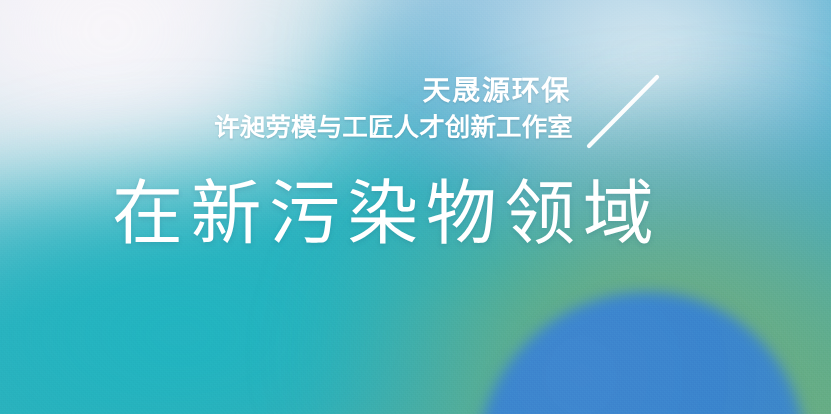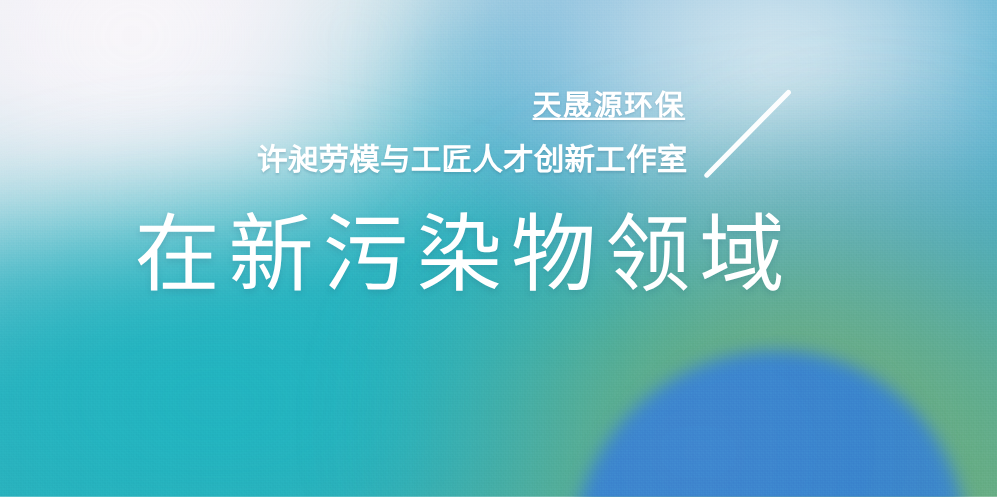--- a/index.html
+++ b/index.html
@@ -169,30 +169,29 @@
     width: 573px;
     text-align: right;
     color: #ffffff;
     font-weight: 700;
     letter-spacing: 0.02em;
     line-height: 1.22;
     text-shadow: 0 1px 2px rgba(40,90,120,0.22);
   }
 
   .eyebrow-line-1 {
-    font-size: 24px;
+    font-size: 28px;
     letter-spacing: 0.06em;
     padding-right: 2px;
-    text-decoration: underline;
   }
 
   .eyebrow-line-2 {
     font-size: 25.5px;
     letter-spacing: 0.005em;
-    margin-top: 16px;
+    margin-top: 4px;
   }
 
   .slash {
     position: absolute;
     left: 586px;
     top: 72px;
     width: 76px;
     height: 78px;
   }
 

